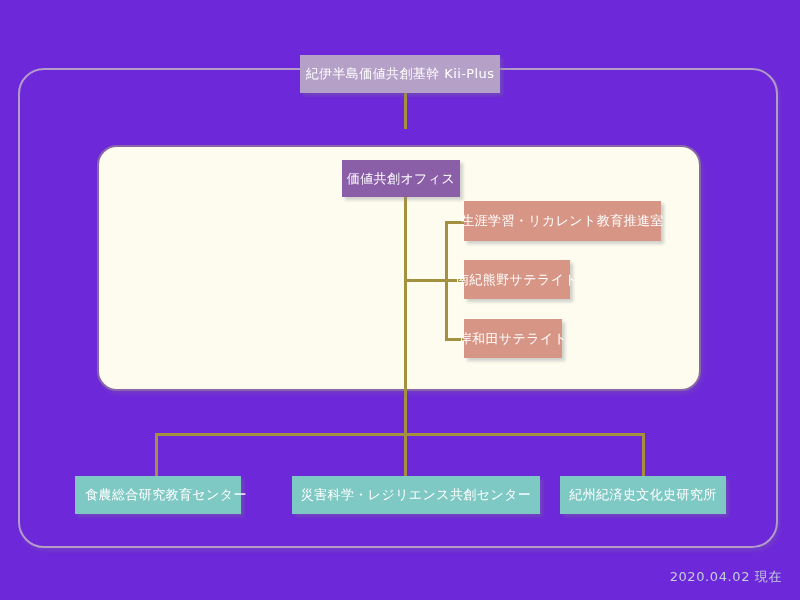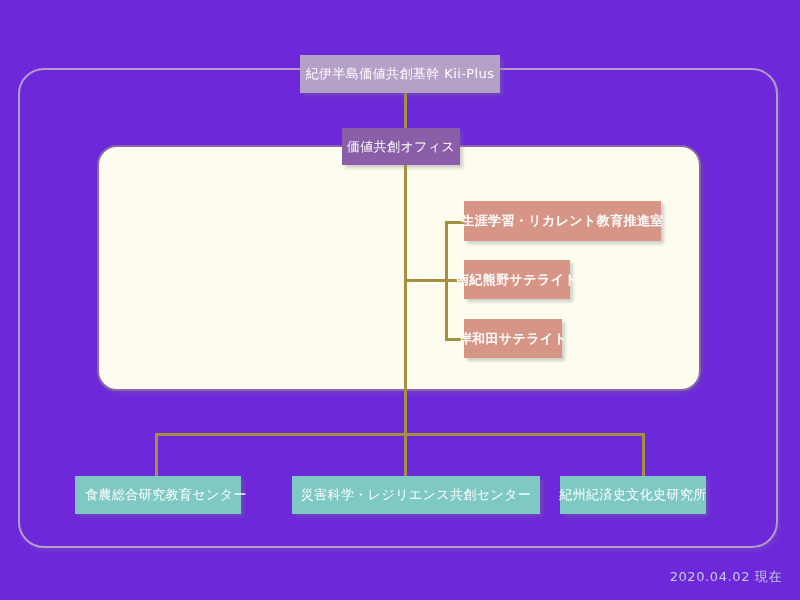--- a/index.html
+++ b/index.html
@@ -65,24 +65,24 @@
     text-align: center;
     box-shadow: 3px 3px 3px rgba(120,120,140,0.33);
     line-height: 1.2;
     white-space: nowrap;
   }
   .node-root {
     background: #b5a1c8;
   }
   .node-office {
     background: #8a5fa8;
+    margin-top: 32px;
   }
   .node-unit {
     background: #d79585;
-    font-weight: bold;
   }
   .node-center {
     background: #7fc9c4;
   }
 
   
   .footer-note {
     position: absolute;
     right: 18px;
     top: 568px;
@@ -126,17 +126,17 @@
   <div class="node node-unit" style="left:464px; top:201px; width:197px; height:40px;">生涯学習・リカレント教育推進室</div>
 
   <div class="node node-unit" style="left:464px; top:260px; width:106px; height:39px;">南紀熊野サテライト</div>
 
   <div class="node node-unit" style="left:464px; top:319px; width:98px; height:39px;">岸和田サテライト</div>
 
   <div class="node node-center" style="left:75px; top:476px; width:166px; height:38px;padding-left:16px;">食農総合研究教育センター</div>
 
   <div class="node node-center" style="left:292px; top:476px; width:248px; height:38px;">災害科学・レジリエンス共創センター</div>
 
-  <div class="node node-center" style="left:560px; top:476px; width:146px; height:38px;">紀州紀済史文化史研究所</div>
+  <div class="node node-center" style="left:560px; top:476px; width:166px; height:38px;">紀州紀済史文化史研究所</div>
 
   <div class="footer-note">2020.04.02 現在</div>
 
 </div>
 
 </body></html>

